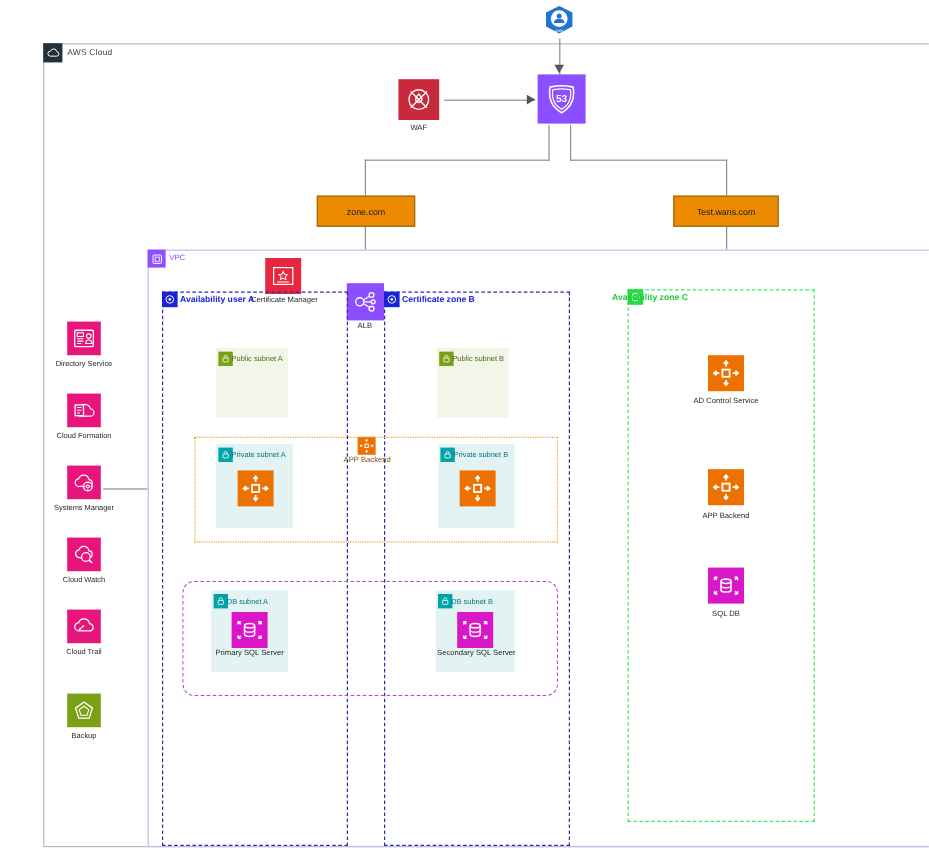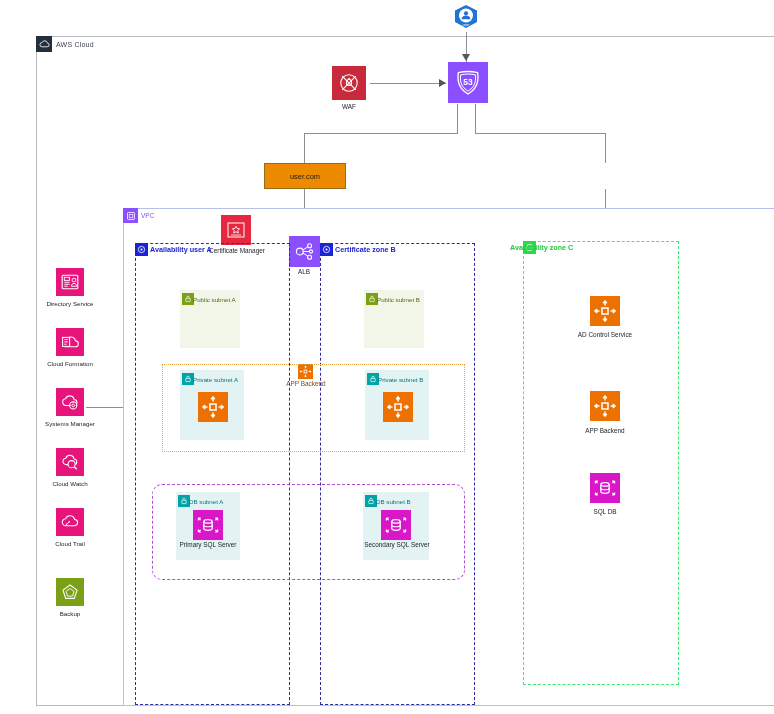--- a/index.html
+++ b/index.html
@@ -246,21 +246,22 @@
   <div class="node-label" style="left:296px; top:103px; width:50px;">WAF</div>
 
   <div class="abs tile t-purple" style="left:420px; top:62px; width:40px; height:41px;">
     <svg width="30" height="30" viewBox="0 0 30 30">
       <path d="M15 3.5c3.6 0 7 .5 9.6 1.1.5 2.8.6 5.6.2 8.1-.8 5.4-4.1 10-9.8 13.3C9.3 22.7 6 18.1 5.2 12.7c-.4-2.5-.3-5.3.2-8.1C8 4 11.4 3.5 15 3.5z" fill="none" stroke="#ffffff" stroke-width="1.3"></path>
       <path d="M15 6c2.7 0 5.3.4 7.3.8.4 2.2.4 4.2.1 6.1-.6 4.1-3.1 7.6-7.4 10.2-4.3-2.6-6.8-6.1-7.4-10.2-.3-1.9-.3-3.9.1-6.1C9.7 6.4 12.3 6 15 6z" fill="none" stroke="#ffffff" stroke-width="1"></path>
       <text x="15" y="17.4" font-size="8.4" fill="#ffffff" text-anchor="middle" font-family="Liberation Sans, sans-serif" font-weight="bold">53</text>
     </svg>
   </div>
 
-  <div class="abs rec-box" style="left:236px; top:163px; width:82px; height:26px;">user.com</div>
+  <div class="abs rec-box" style="left:236px; top:163px; width:82px; height:26px;">zone.com</div>
+  <div class="abs rec-box" style="left:533px; top:163px; width:88px; height:26px;">Test.wans.com</div>
 
   <div class="abs tile t-pink" style="left:28px; top:268px; width:28px; height:28px;">
     <svg width="20" height="20" viewBox="0 0 20 20">
       <rect x="2.2" y="3.2" width="15.6" height="13.6" rx="1" fill="none" stroke="#fff" stroke-width="1.1"></rect>
       <rect x="4.3" y="5.3" width="5.2" height="3.1" fill="none" stroke="#fff" stroke-width=".9"></rect>
       <line x1="4.3" y1="10.3" x2="9.5" y2="10.3" stroke="#fff" stroke-width=".9"></line>
       <line x1="4.3" y1="12.3" x2="9.5" y2="12.3" stroke="#fff" stroke-width=".9"></line>
       <line x1="4.3" y1="14.2" x2="7.8" y2="14.2" stroke="#fff" stroke-width=".9"></line>
       <circle cx="14" cy="8.1" r="1.9" fill="none" stroke="#fff" stroke-width=".9"></circle>
       <path d="M11.4 14.3c0-1.8 1.2-2.9 2.6-2.9s2.6 1.1 2.6 2.9z" fill="none" stroke="#fff" stroke-width=".9"></path>

